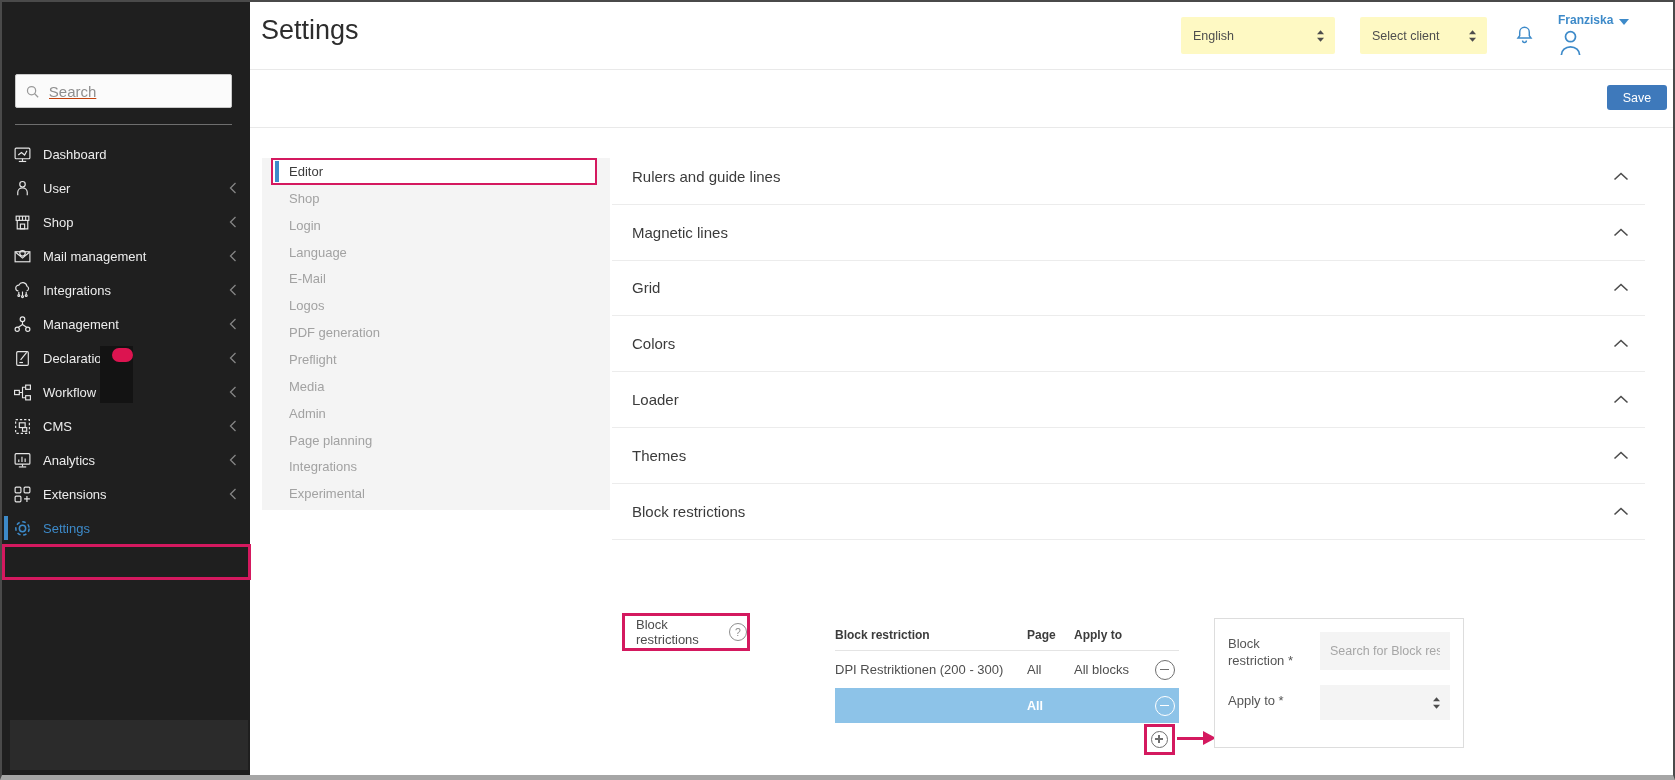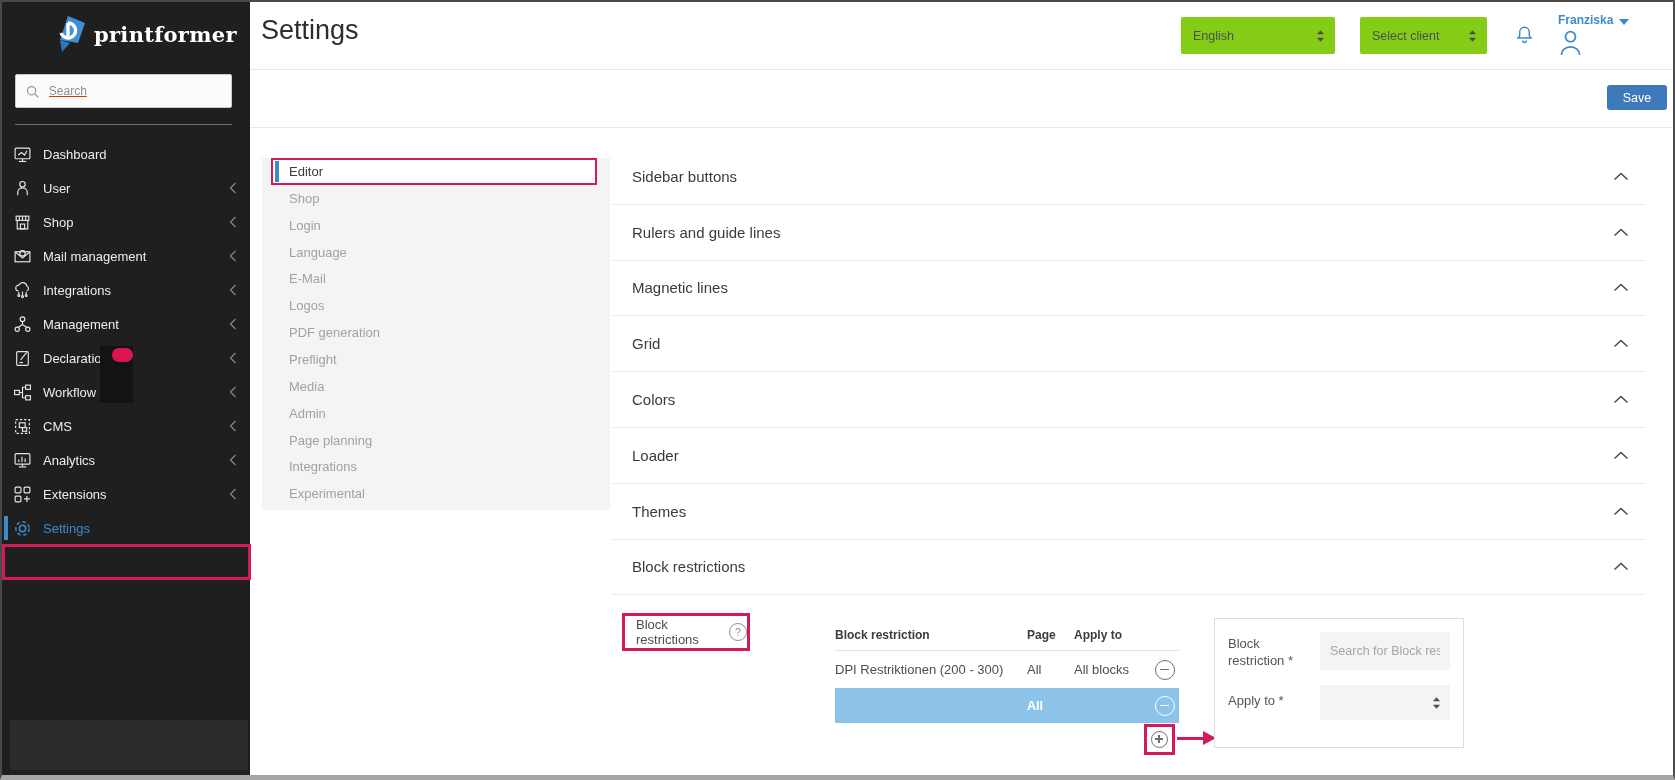--- a/index.html
+++ b/index.html
@@ -7,41 +7,41 @@
         border:2px solid #4a4a4a;border-bottom:5px solid #a6a6a6;overflow:hidden;
         font-family:"Liberation Sans",sans-serif;}
 
   
   .sidebar{position:absolute;left:0;top:0;width:248px;height:100%;background:#1f1f1f;}
   .logo-row{position:absolute;left:48px;top:13px;display:flex;align-items:center;gap:8px;}
   .logo-text{font-family:"DejaVu Serif",serif;font-weight:700;color:#ffffff;font-size:21px;letter-spacing:.3px;}
   .search-box{position:absolute;left:13px;top:72px;width:217px;height:34px;background:#fbfbfb;
               border:1px solid #c9c9c9;border-radius:2px;display:flex;align-items:center;gap:7px;
               padding:0 9px;box-sizing:border-box;}
-  .search-box input{border:none;outline:none;background:transparent;font-size:12px;color:#c2410c;width:100%;
+  .search-box input{border:none;outline:none;background:transparent;font-size:15px;color:#c2410c;width:100%;
                     font-family:"Liberation Sans",sans-serif;text-decoration:underline;}
   .search-box input::placeholder{color:#8f8f8f;}
   .sidebar-divider{position:absolute;left:13px;top:122px;width:217px;height:1px;background:#6e6e6e;}
   .nav{position:absolute;left:0;top:135px;width:100%;}
   .nav-item{height:34px;display:flex;align-items:center;gap:9px;padding:0 13px 0 9px;color:#ededed;
             font-size:13px;cursor:pointer;position:relative;}
   .nav-icon{width:23px;display:flex;justify-content:center;align-items:center;}
   .nav-chevron{margin-left:auto;display:flex;align-items:center;}
   .nav-item.active{color:#3d8ac9;}
   .active-bar{position:absolute;left:2px;top:5px;width:4px;height:24px;background:#3d8ac9;}
   .settings-annotation{position:absolute;left:0px;top:542px;width:249px;height:36px;
                        border:3px solid #d4195f;box-sizing:border-box;pointer-events:none;z-index:5;}
   .redaction{position:absolute;left:98px;top:344px;width:33px;height:57px;background:#131313;z-index:3;}
   .redaction-badge{position:absolute;left:110px;top:346px;width:21px;height:14px;border-radius:7px;
                    background:#dc1450;z-index:4;}
   .sidebar-footer{position:absolute;left:8px;top:718px;width:238px;height:50px;background:#2b2b2b;}
 
   
   .page-title{position:absolute;left:259px;top:13px;font-size:27px;color:#2d2d2d;font-weight:500;}
-  .select-control{position:absolute;height:37px;background:#84cc16;border-radius:2px;display:flex;
+  .select-control{position:absolute;height:37px;background:#fef9c3;border-radius:2px;display:flex;
                   align-items:center;justify-content:space-between;padding:0 10px 0 12px;
                   font-size:12.5px;color:#4e4e4e;box-sizing:border-box;cursor:pointer;}
   .select-lang{left:1179px;top:15px;width:154px;}
   .select-client{left:1358px;top:15px;width:127px;}
   .bell-wrap{position:absolute;left:1511px;top:21px;cursor:pointer;}
   .user-name{position:absolute;left:1556px;top:11px;font-size:12px;font-weight:700;color:#3d8ac9;cursor:pointer;}
   .caret-down{position:absolute;left:1617px;top:17px;width:0;height:0;border-left:5px solid transparent;
               border-right:5px solid transparent;border-top:6px solid #3d8ac9;cursor:pointer;}
   .avatar-wrap{position:absolute;left:1556px;top:27px;cursor:pointer;}
   .hr1{position:absolute;left:248px;right:0;top:67px;height:1px;background:#e9e9e9;}
@@ -106,28 +106,20 @@
              align-items:center;justify-content:flex-end;padding-right:9px;box-sizing:border-box;cursor:pointer;}
 
   svg{display:block;}
 </style>
 </head>
 <body>
 
 <div class="page">
 
   <div class="sidebar">
-    <div class="logo-row">
-      <svg width="36" height="38" viewBox="0 0 36 38">
-        <polygon points="18,1 35,8 28,28 10,25" fill="#3f8fd2"></polygon>
-        <polygon points="10,25 20,28 12,37" fill="#2f78b8"></polygon>
-        <path d="M18 8 a7.5 7.5 0 1 1 -7 10 M18 8 v13" stroke="#ffffff" stroke-width="3.4" fill="none"></path>
-      </svg>
-      <span class="logo-text">printformer</span>
-    </div>
 
     <div class="search-box">
       <svg width="17" height="17" viewBox="0 0 18 18" fill="none" stroke="#9a9a9a" stroke-width="1.5">
         <circle cx="8" cy="8" r="5"></circle>
           <line x1="11.8" y1="11.8" x2="16" y2="16"></line>
       </svg>
       <input type="text" placeholder="Search" style="">
     </div>
     <div class="sidebar-divider"></div>
 
@@ -411,26 +403,20 @@
       </div>
     <div class="subnav-item">
         <span>Integrations</span>
       </div>
     <div class="subnav-item">
         <span>Experimental</span>
       </div>
   </div>
 
   <div class="accordion">
-    <div class="acc-header">
-      <span>Sidebar buttons</span>
-      <svg width="16" height="9" viewBox="0 0 16 9" fill="none" stroke="#4c4c4c" stroke-width="1.6">
-          <polyline points="1.5,7.5 8,1.5 14.5,7.5"></polyline>
-        </svg>
-    </div>
     <div class="acc-header">
       <span>Rulers and guide lines</span>
       <svg width="16" height="9" viewBox="0 0 16 9" fill="none" stroke="#4c4c4c" stroke-width="1.6">
           <polyline points="1.5,7.5 8,1.5 14.5,7.5"></polyline>
         </svg>
     </div>
     <div class="acc-header">
       <span>Magnetic lines</span>
       <svg width="16" height="9" viewBox="0 0 16 9" fill="none" stroke="#4c4c4c" stroke-width="1.6">
           <polyline points="1.5,7.5 8,1.5 14.5,7.5"></polyline>

